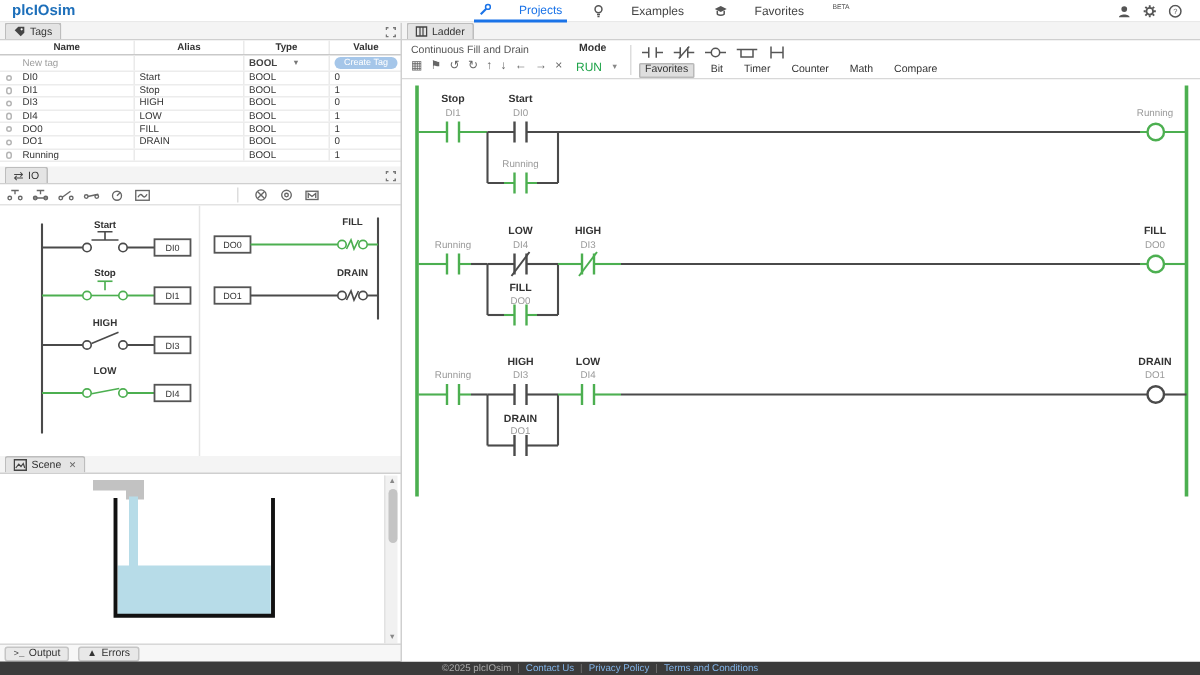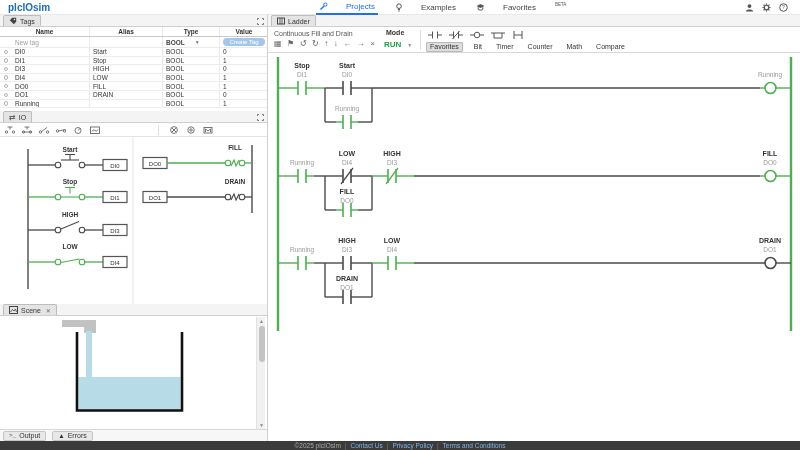--- a/index.html
+++ b/index.html
@@ -36,21 +36,21 @@
   .ph{color:#9e9e9e}
   .pill{background:#a5c6e9;color:#fff;font-size:6px;border:none;border-radius:5px;padding:1px 6px;line-height:1.1}
   .sel{font-weight:bold;color:#444;display:flex;gap:10px;align-items:center}
   .caret{color:#777;font-size:5px}
   
   .iotoolbar{position:absolute;left:0;top:123px;width:268px;height:14px;background:#fff;border-bottom:1px solid #e3e3e3;display:flex;align-items:center;gap:5px;padding-left:4px}
   .tooldiv{width:1px;height:10px;background:#ddd;margin:0 4px}
   .ltoolbar{position:absolute;left:268px;top:27px;width:532px;height:26px;background:#fff;border-bottom:1px solid #d8d8d8}
   .l-title{position:absolute;left:6px;top:3px;font-size:7px;color:#555}
   .l-mode{position:absolute;left:118px;top:2px;font-size:7px;font-weight:bold;color:#333}
-  .l-run{position:absolute;left:116px;top:13px;font-size:8px;font-weight:bold;color:#1fa44a;display:flex;gap:6px;align-items:center}
+  .l-run{position:absolute;left:116px;top:13px;font-size:8px;font-weight:normal;color:#1fa44a;display:flex;gap:6px;align-items:center}
   .edit-icons{position:absolute;left:6px;top:12px;display:flex;gap:5.5px;font-size:8px;color:#666;align-items:center}
   .vsep{position:absolute;left:152px;top:3px;width:1px;height:20px;background:#ddd}
   .elem-icons{position:absolute;left:160px;top:3px;display:flex;gap:7px;align-items:center}
   .cats{position:absolute;left:158px;top:14.5px;display:flex;gap:8px;font-size:7px;color:#333;align-items:center}
   .cat{padding:0.5px 3px}
   .cat.active{background:#dedede;border:1px solid #b9b9b9;border-radius:1px}
   
   .console{position:absolute;left:0;top:429px;width:268px;height:12px;background:#f7f7f7;border-top:1px solid #d8d8d8;display:flex;align-items:center;gap:6px;padding-left:3px}
   .ctab{background:#e8e8e8;border:1px solid #c5c5c5;font-size:7px;padding:0.5px 5px;display:flex;gap:3px;align-items:center;border-radius:2px}
   .footer{position:absolute;left:0;top:441px;width:800px;height:9px;background:#3b3b3b;display:flex;justify-content:center;align-items:center;gap:4px;font-size:6.5px}

